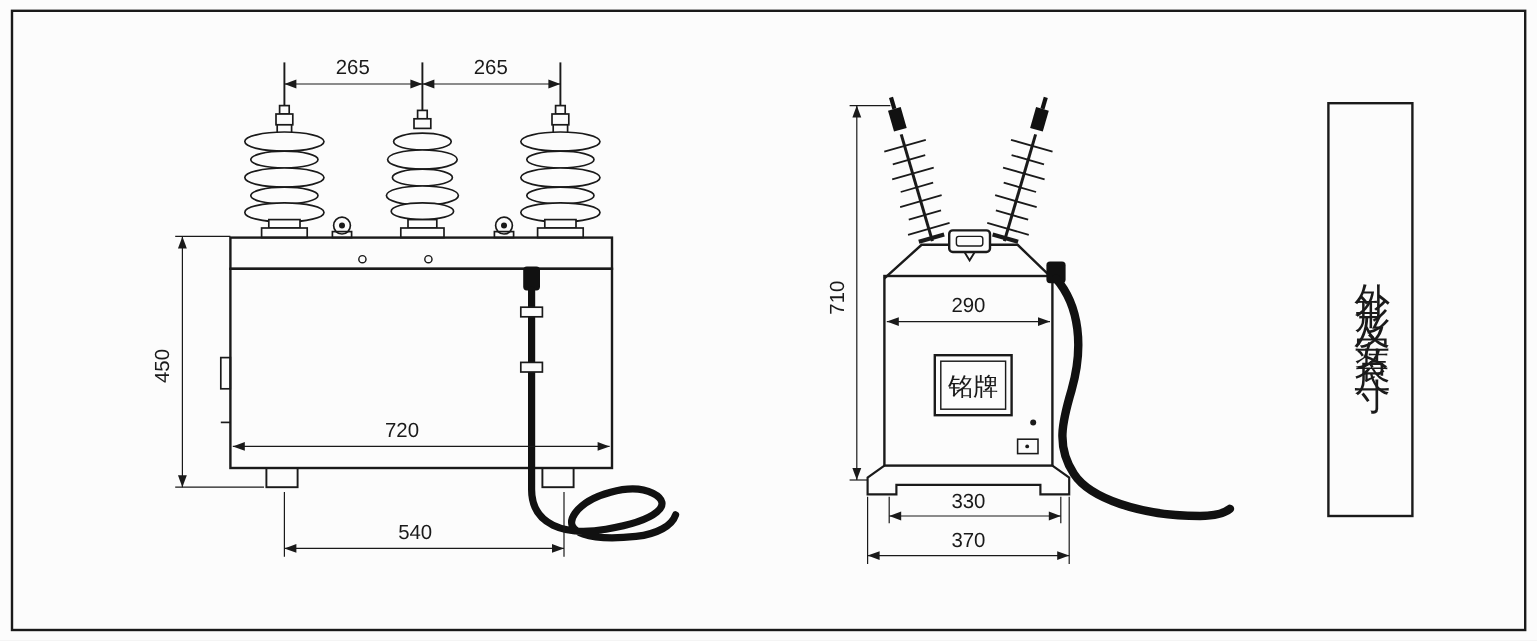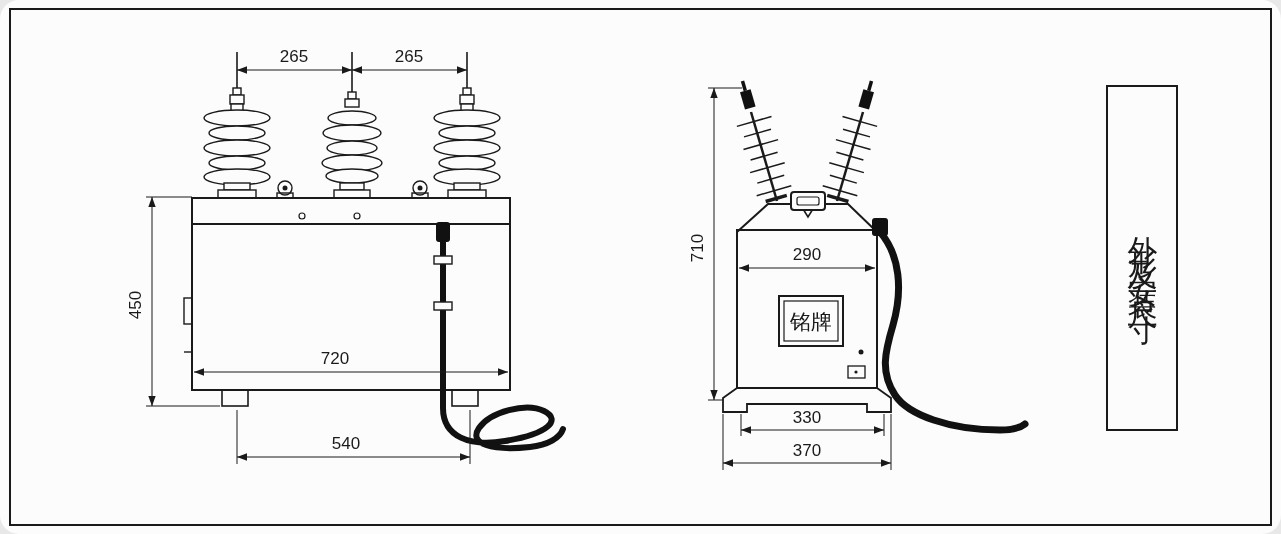--- a/index.html
+++ b/index.html
@@ -2,21 +2,20 @@
 <html><head>
 <meta charset="utf-8">
 <style>
   html,body{margin:0;padding:0;background:#e8e8e8;}
   .page{
     position:relative;
     width:1281px;height:534px;
     background:#fcfcfc;
     font-family:"Liberation Sans", sans-serif;
     overflow:hidden;
-    border-radius:19px;
   }
   svg{position:absolute;left:0;top:0;}
   svg text{fill:#1a1a1a;font-family:"Liberation Sans", sans-serif;}
   .dim-label{font-size:17px;}
   .vertical-title{
     position:absolute;
     left:1107px;top:86px;width:70px;height:344px;
     display:flex;align-items:center;justify-content:center;
     writing-mode:vertical-rl;
     text-orientation:upright;

